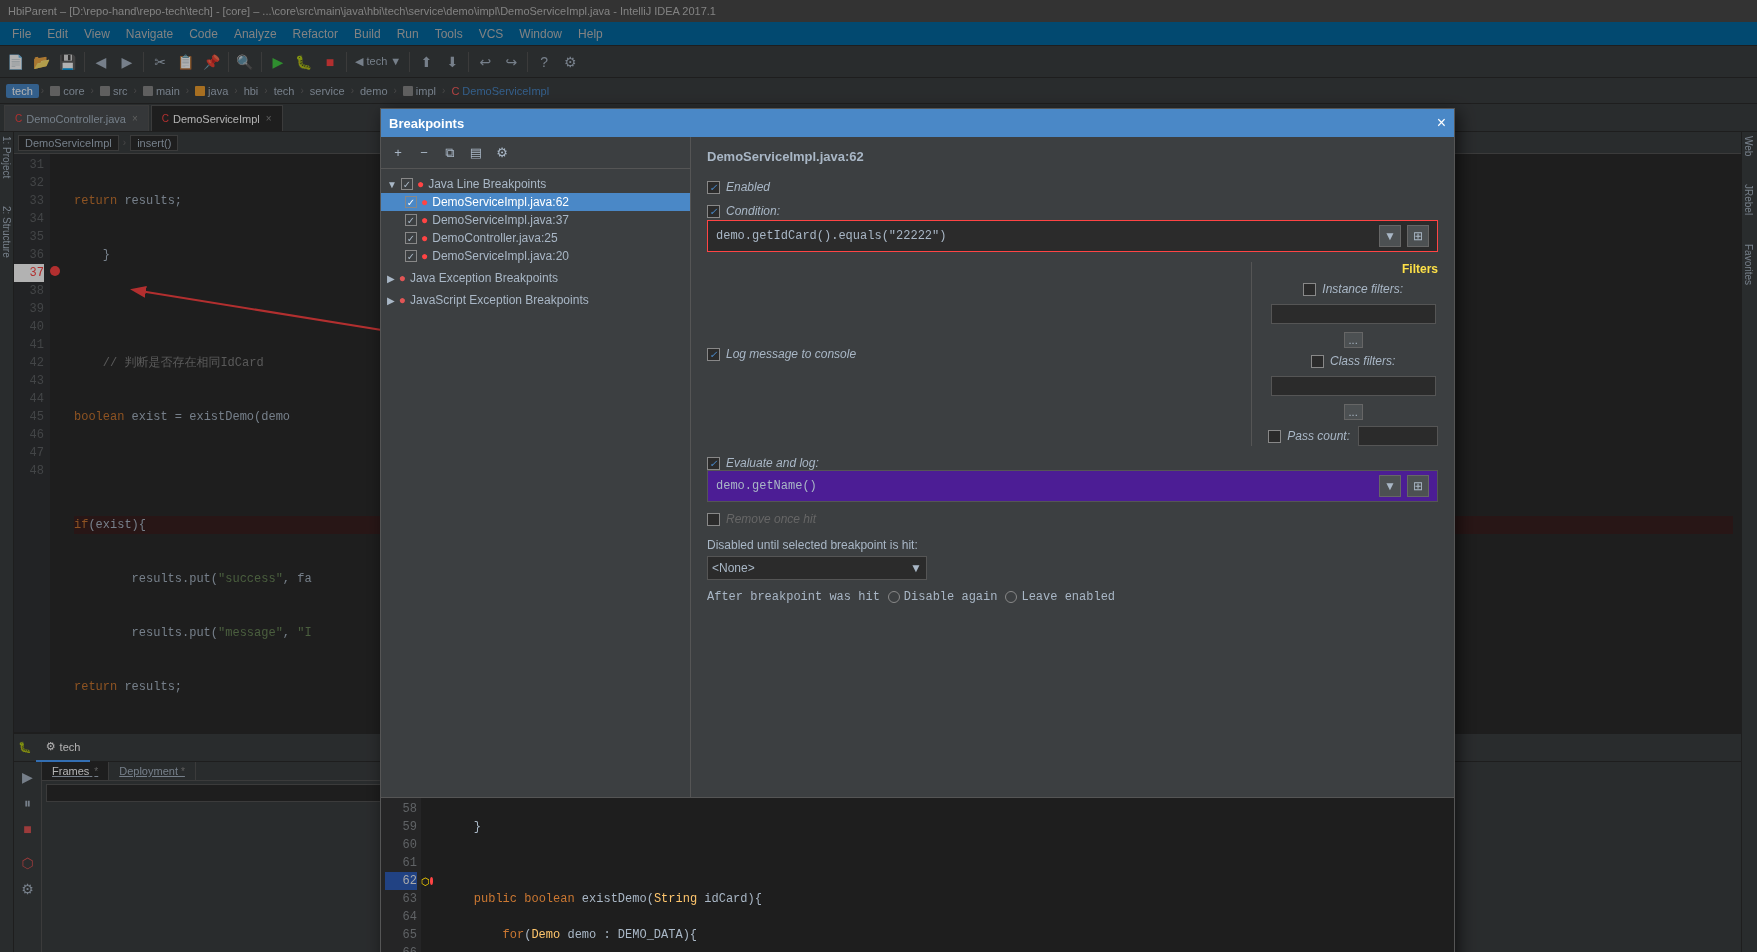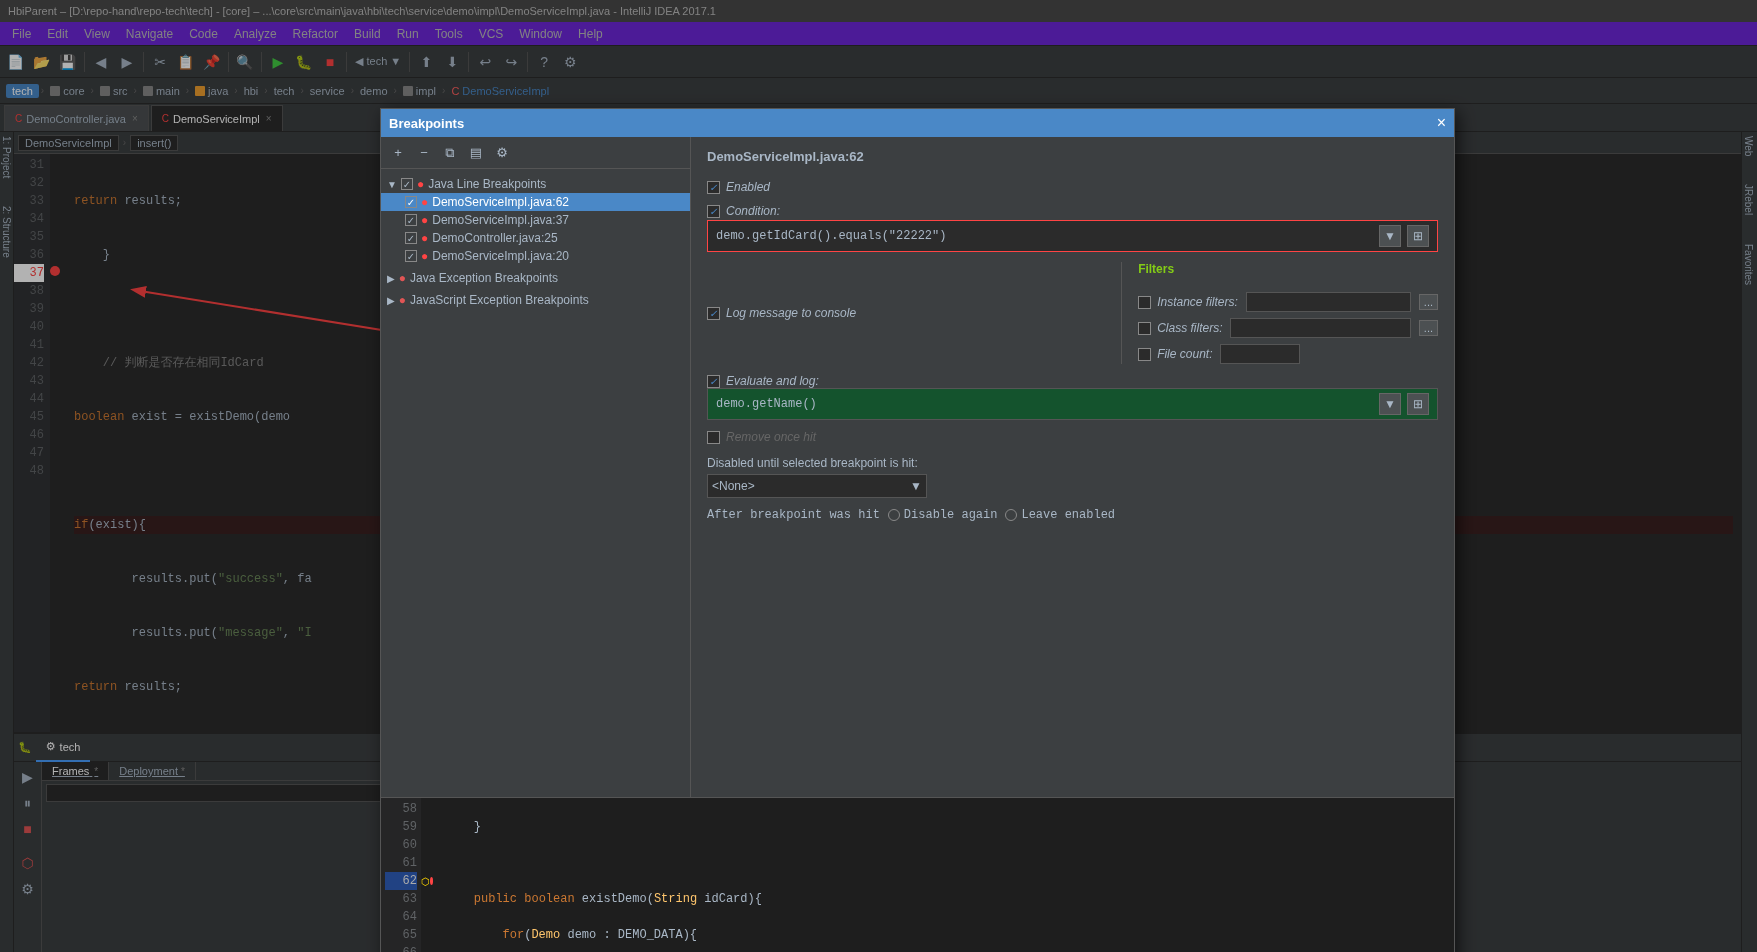--- a/index.html
+++ b/index.html
@@ -11,21 +11,21 @@
       color: #bbbbbb;
       font-size: 11px;
       padding: 3px 8px;
       height: 22px;
       display: flex;
       align-items: center;
     }
 
     
     #menu-bar {
-      background: #6d28d9;
+      background: #0369a1;
       border-bottom: 1px solid #2b2b2b;
       height: 24px;
       display: flex;
       align-items: center;
       padding: 0 4px;
     }
     .menu-item {
       color: #bbbbbb;
       padding: 2px 8px;
       cursor: pointer;
@@ -351,37 +351,37 @@
       outline: none;
     }
     .condition-btn {
       width: 22px; height: 22px;
       background: #4c5052; border: 1px solid #666;
       color: #a9b7c6; cursor: pointer;
       display: flex; align-items: center; justify-content: center; font-size: 12px;
     }
     .evaluate-box {
       border: 1px solid #555;
-      background: #14532d;
+      background: #4c1d95;
       padding: 4px 8px;
       display: flex; align-items: center; gap: 6px;
     }
     .evaluate-input {
       flex: 1;
       background: transparent; border: none;
       color: #a9b7c6; font-family: 'Courier New', monospace; font-size: 12px;
       outline: none;
     }
     .disabled-row { color: #666; }
     .filters-section {
       border-left: 1px solid #555;
       padding-left: 16px;
     }
-    .filters-title { font-weight: bold; color: #84cc16; font-size: 12px; margin-bottom: 16px; }
-    .filter-row { display: flex; align-items: center; gap: 8px; margin-bottom: 6px; }
+    .filters-title { font-weight: bold; color: #fde047; font-size: 12px; margin-bottom: 6px; text-align: right; }
+    .filter-row { display: flex; align-items: center; gap: 8px; margin-bottom: 6px; flex-direction: column; }
     .filter-input {
       flex: 1;
       background: #2b2b2b; border: 1px solid #555;
       color: #a9b7c6; font-size: 12px;
       padding: 2px 4px; outline: none; height: 20px;
     }
     .filter-dots-btn {
       background: #4c5052; border: 1px solid #666;
       color: #a9b7c6; cursor: pointer; padding: 1px 4px; font-size: 11px;
     }
@@ -817,21 +817,21 @@
               <label class="bp-check-label">
                 <div class="small-checkbox"></div>
                 <span>Class filters:</span>
               </label>
               <input class="filter-input" style="">
               <button class="filter-dots-btn">...</button>
             </div>
             <div class="pass-count-row">
               <label class="bp-check-label">
                 <div class="small-checkbox"></div>
-                <span>File count:</span>
+                <span>Pass count:</span>
               </label>
               <input class="pass-count-input" style="">
             </div>
           </div>
         </div>
 
         <div>
           <div class="bp-option-row">
             <label class="bp-check-label">
               <div class="small-checkbox checked"></div>

